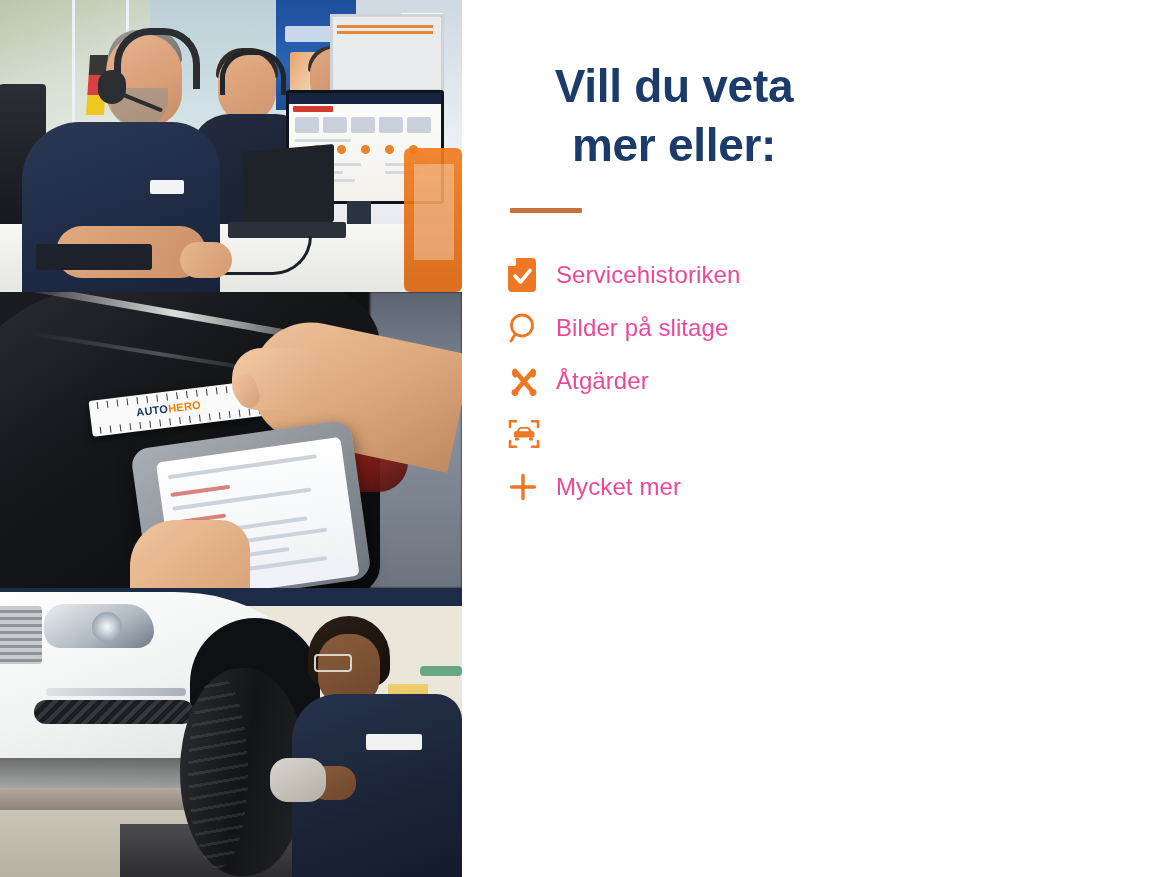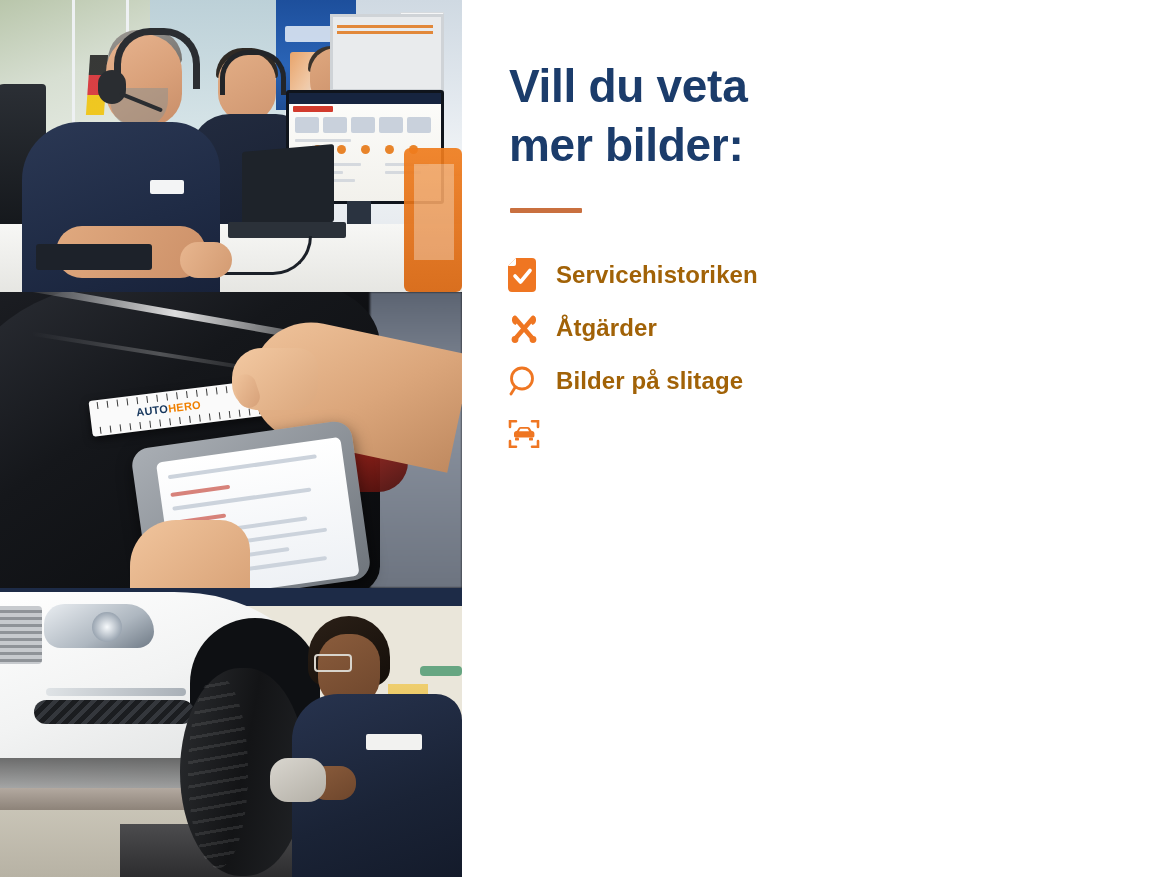--- a/index.html
+++ b/index.html
@@ -188,27 +188,27 @@
   .p3 .tech .armb{position:absolute;left:18px;top:150px;width:46px;height:34px;border-radius:16px;
     background:linear-gradient(150deg,#8a5c3c 0%,#6e462c 100%);}
   .p3 .cabinet{position:absolute;left:388px;top:96px;width:40px;height:80px;
     background:linear-gradient(180deg,#f0c64a 0%,#d9a21d 100%);opacity:.75;}
   .p3 .green{position:absolute;left:420px;top:78px;width:42px;height:10px;background:#2f8a5c;opacity:.7;border-radius:4px;}
 
   
   .content{position:absolute;left:462px;top:0;width:708px;height:877px;background:#fff;}
 
   .headline{position:absolute;left:47px;top:57px;width:330px;
-    font-size:46px;line-height:1.28;font-weight:bold;color:#1b3c6b;letter-spacing:-.3px;}
+    font-size:46px;line-height:1.28;font-weight:bold;color:#1b3c6b;letter-spacing:-.3px;text-align:center;}
   .rule{position:absolute;left:48px;top:208px;width:72px;height:5px;background:#c9703f;border-radius:1px;}
 
   .feature-list{position:absolute;left:46px;top:248px;width:420px;}
   .feature{display:flex;align-items:center;height:53px;}
   .feature .ficon{width:48px;flex:0 0 48px;display:flex;align-items:center;justify-content:flex-start;}
-  .feature .flabel{font-size:24px;color:#a16207;letter-spacing:.1px;font-weight:bold;}
+  .feature .flabel{font-size:24px;color:#ec4899;letter-spacing:.1px;}
 
   .contact{position:absolute;left:47px;top:555px;width:560px;color:#1b3c6b;}
   .contact .phone{font-size:26px;font-weight:bold;line-height:1.25;}
   .contact .sub{font-size:23px;line-height:1.42;margin-top:8px;}
 
   
   .badge{position:absolute;left:857px;top:45px;width:248px;height:260px;}
 </style>
 </head>
 <body>
@@ -396,62 +396,62 @@
         <div class="armb"></div>
           <div class="glove"></div>
       </div>
     </div>
   </div>
 
   <div class="content">
 
     <div class="headline">
       <div>Vill du veta</div>
-      <div>mer bilder:</div>
+      <div>mer eller:</div>
     </div>
 
     <div class="rule"></div>
 
     <div class="feature-list">
 
       <div class="feature">
         <span class="ficon">
           <svg width="28" height="34" viewBox="0 0 28 34" aria-hidden="true">
             <path d="M8 0 H24 A4 4 0 0 1 28 4 V30 A4 4 0 0 1 24 34 H4 A4 4 0 0 1 0 30 V8 Z" fill="#ef7622"></path>
             <path d="M8 0 L0 8 H6 A2 2 0 0 0 8 6 Z" fill="#ffffff"></path>
             <path d="M7 18 L12.5 24 L22 12.5" stroke="#ffffff" stroke-width="3.6" fill="none" stroke-linecap="round" stroke-linejoin="round"></path>
           </svg>
         </span>
         <span class="flabel">Servicehistoriken</span>
+      </div>
+
+      <div class="feature">
+        <span class="ficon">
+          <svg width="30" height="32" viewBox="0 0 30 32" aria-hidden="true">
+            <circle cx="14" cy="13.5" r="10.5" stroke="#ef7622" stroke-width="2.8" fill="none"></circle>
+            <line x1="7" y1="22.5" x2="3" y2="29" stroke="#ef7622" stroke-width="2.8" stroke-linecap="round"></line>
+          </svg>
+        </span>
+        <span class="flabel">Bilder på slitage</span>
       </div>
 
       <div class="feature">
         <span class="ficon">
           <svg width="32" height="32" viewBox="0 0 32 32" aria-hidden="true">
             <g stroke="#ef7622" stroke-width="4.6" stroke-linecap="round" fill="none">
               <line x1="7" y1="6" x2="25" y2="27"></line>
               <line x1="25" y1="6" x2="7" y2="27"></line>
             </g>
             <path d="M6.5 3.5 a5.2 5.2 0 0 0 1 9.4 l2.6 -2.8 z" fill="#ef7622"></path>
             <path d="M25.5 3.5 a5.2 5.2 0 0 1 -1 9.4 l-2.6 -2.8 z" fill="#ef7622"></path>
             <circle cx="25" cy="27.5" r="3.4" fill="#ef7622"></circle>
             <circle cx="7" cy="27.5" r="3.4" fill="#ef7622"></circle>
           </svg>
         </span>
         <span class="flabel">Åtgärder</span>
-      </div>
-
-      <div class="feature">
-        <span class="ficon">
-          <svg width="30" height="32" viewBox="0 0 30 32" aria-hidden="true">
-            <circle cx="14" cy="13.5" r="10.5" stroke="#ef7622" stroke-width="2.8" fill="none"></circle>
-            <line x1="7" y1="22.5" x2="3" y2="29" stroke="#ef7622" stroke-width="2.8" stroke-linecap="round"></line>
-          </svg>
-        </span>
-        <span class="flabel">Bilder på slitage</span>
       </div>
 
       <div class="feature">
         <span class="ficon">
           <svg width="32" height="32" viewBox="0 0 32 32" aria-hidden="true">
             <g stroke="#ef7622" stroke-width="2.6" fill="none" stroke-linecap="round">
               <path d="M2 9 V3.2 H8"></path>
                 <path d="M30 9 V3.2 H24"></path>
               <path d="M2 23 V28.8 H8"></path>
                 <path d="M30 23 V28.8 H24"></path>
@@ -459,18 +459,29 @@
             <g fill="#ef7622">
               <path d="M7 19.5 h18 a1.4 1.4 0 0 0 1.4 -1.4 v-2.6 a2.4 2.4 0 0 0 -1.5 -2.2 l-1.5 -0.6 l-1.6 -2.6 a2.6 2.6 0 0 0 -2.2 -1.2 h-6.8 a2.6 2.6 0 0 0 -2.2 1.2 l-1.6 2.6 l-1.5 0.6 a2.4 2.4 0 0 0 -1.5 2.2 v2.6 a1.4 1.4 0 0 0 1.4 1.4 z"></path>
               <rect x="7" y="19.6" width="4" height="3" rx="1.2"></rect>
               <rect x="21" y="19.6" width="4" height="3" rx="1.2"></rect>
             </g>
             <path d="M12.4 10.8 h7.2 l1.5 2.5 h-10.2 z" fill="#ffffff"></path>
           </svg>
         </span>
       </div>
 
+      <div class="feature">
+        <span class="ficon">
+          <svg width="30" height="30" viewBox="0 0 30 30" aria-hidden="true">
+            <g stroke="#ef7622" stroke-width="3.4" stroke-linecap="round">
+              <line x1="15" y1="3.5" x2="15" y2="26.5"></line>
+              <line x1="3.5" y1="15" x2="26.5" y2="15"></line>
+            </g>
+          </svg>
+        </span>
+        <span class="flabel">Mycket mer</span>
+      </div>
 
     </div>
 
 
   </div>
 </div>
 
 </body></html>

